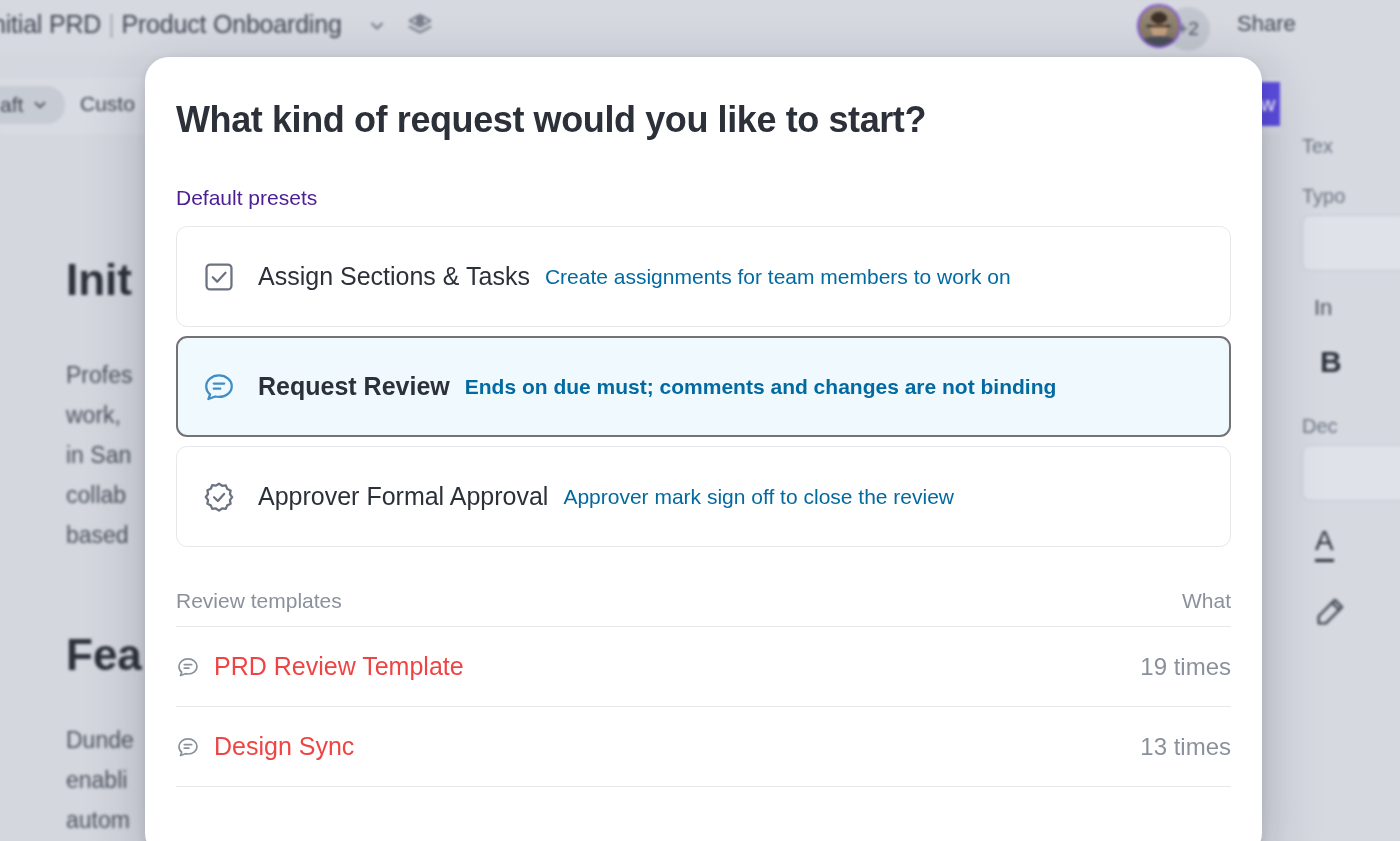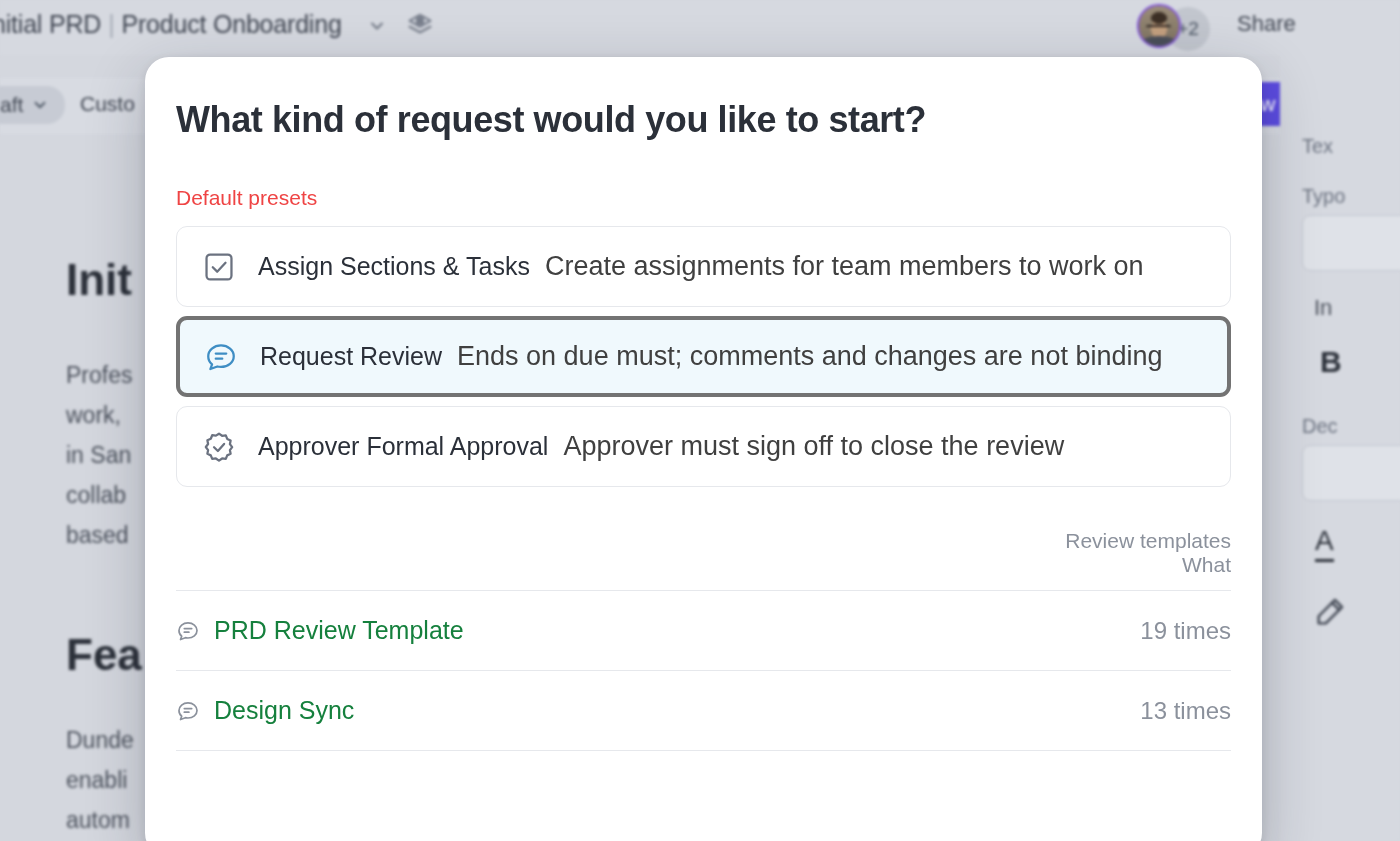--- a/index.html
+++ b/index.html
@@ -133,59 +133,59 @@
     box-shadow:0 18px 60px rgba(25,30,45,.24), 0 3px 12px rgba(25,30,45,.10);
     overflow:hidden;
   }
   .modal-title {
     margin:42px 0 0 31px;
     font-size:36px; font-weight:bold; color:#2b3039;
     letter-spacing:-0.4px;
   }
   .section-label {
     margin:45px 0 0 31px;
-    font-size:21px; color:#ef4444;
+    font-size:21px; color:#4c1d95;
   }
 
   .preset-list { margin:16px 31px 0 31px; }
   .preset {
-    height:81px; border:1px solid #e6e8ec; border-radius:11px;
+    height:101px; border:1px solid #e6e8ec; border-radius:11px;
     display:flex; align-items:center; gap:0;
     padding-left:25px; margin-bottom:9px;
     background:#fff;
   }
   .preset.selected {
-    border:4px solid #737373; background:#f0f9fd;
+    border:2px solid #737373; background:#f0f9fd;
     padding-left:24px;
+    font-weight:bold;
   }
   .preset-icon { width:34px; height:34px; flex:0 0 34px; color:#6b7280; }
   .preset.selected .preset-icon { color:#3f8ec4; }
   .preset-name {
     margin-left:22px; font-size:25px; color:#2b3039; white-space:nowrap;
   }
   .preset-desc {
-    margin-left:15px; font-size:27px; color:#404040; white-space:nowrap;
+    margin-left:15px; font-size:21px; color:#0369a1; white-space:nowrap;
   }
 
   .tmpl-head {
     display:flex; align-items:flex-end; justify-content:space-between;
     margin:42px 31px 0 31px;
     padding-bottom:13px;
     border-bottom:1px solid #e6e8ec;
-    flex-direction:column;
   }
   .tmpl-head-label { font-size:21px; color:#8b919c; }
   .tmpl-row {
     display:flex; align-items:center; justify-content:space-between;
     margin:0 31px; height:80px;
     border-bottom:1px solid #e6e8ec;
   }
   .tmpl-left { display:flex; align-items:center; gap:14px; }
   .tmpl-icon { width:24px; height:24px; color:#8b919c; flex:0 0 24px; }
-  .tmpl-name { font-size:25px; color:#15803d; }
+  .tmpl-name { font-size:25px; color:#ef4444; }
   .tmpl-used { font-size:24px; color:#8b919c; }
 </style>
 </head>
 <body>
 
 <div id="backdrop">
 
   <div class="topbar">
     <div class="doc-title">
       <span>nitial PRD</span><span class="sep">|</span><span>Product Onboarding</span>
@@ -279,21 +279,21 @@
       <span class="preset-name">Request Review</span>
       <span class="preset-desc">Ends on due must; comments and changes are not binding</span>
     </div>
 
     <div class="preset">
       <svg class="preset-icon" viewBox="0 0 24 24" fill="none" stroke="currentColor" stroke-width="1.6" stroke-linecap="round" stroke-linejoin="round">
           <path d="M12 2.6l2.2 1.5 2.6-.3 1 2.5 2.4 1.1-.5 2.6 1.6 2.1-1.6 2.1.5 2.6-2.4 1.1-1 2.5-2.6-.3-2.2 1.5-2.2-1.5-2.6.3-1-2.5-2.4-1.1.5-2.6L2.7 12l1.6-2.1-.5-2.6 2.4-1.1 1-2.5 2.6.3z"></path>
           <polyline points="8.5 12.2 11.2 14.8 15.6 9.8"></polyline>
         </svg>
       <span class="preset-name">Approver Formal Approval</span>
-      <span class="preset-desc">Approver must sign off to close the review</span>
+      <span class="preset-desc">Approver mark sign off to close the review</span>
     </div>
 
   </div>
 
   <div class="tmpl-head">
     <span class="tmpl-head-label">Review templates</span>
     <span class="tmpl-head-label">What</span>
   </div>
 
   <div class="tmpl-row">

